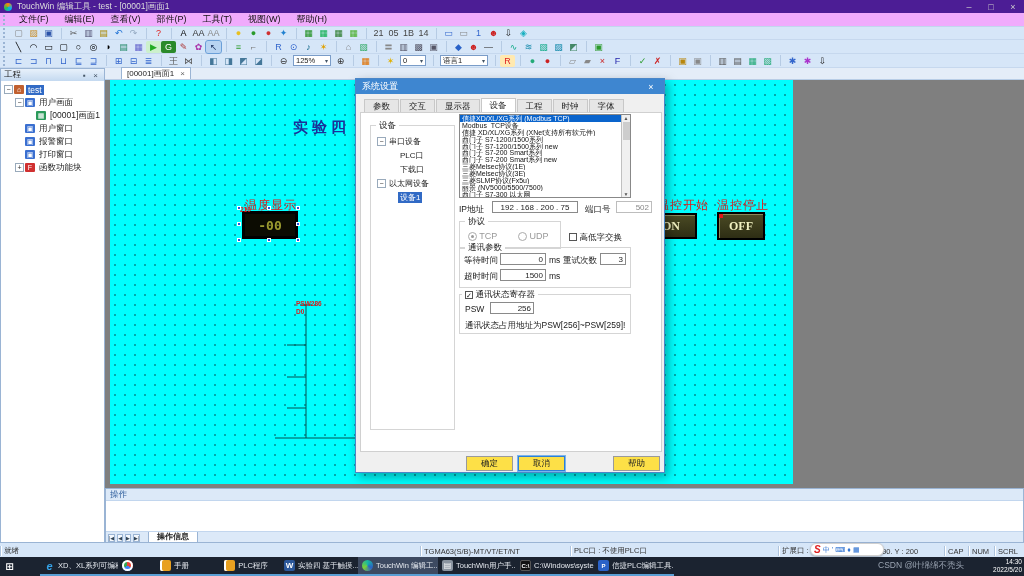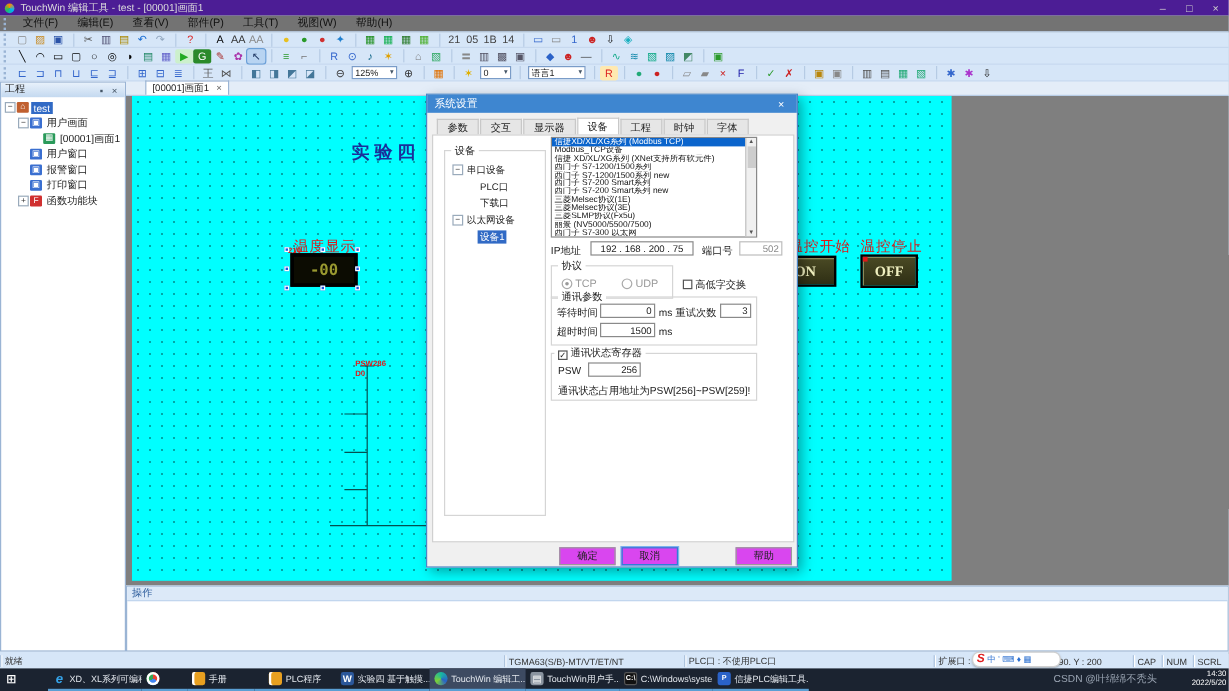--- a/index.html
+++ b/index.html
@@ -5,21 +5,21 @@
 *{margin:0;padding:0;box-sizing:border-box}
 html,body{width:1024px;height:576px;overflow:hidden}
 body{font-family:"Liberation Sans","DejaVu Sans",sans-serif;background:#d6e6f8;position:relative;font-size:9px;color:#222}
 .abs{position:absolute}
 
 #titlebar{left:0;top:0;width:1024px;height:13px;background:#4c1d95;color:#ddd;display:flex;align-items:center;font-size:8.5px}
 #appicon{width:8px;height:8px;border-radius:50%;margin:0 5px 0 4px;background:conic-gradient(#ff8a00,#00b0ff,#1fbf5f,#ff8a00)}
 #wctrl{margin-left:auto;display:flex}
 #wctrl span{width:22px;text-align:center;font-size:9px;color:#ccc}
 
-#menubar{left:0;top:13px;width:1024px;height:14px;background:#737373;display:flex;align-items:center;border-bottom:1px solid #c2d6ee}
+#menubar{left:0;top:13px;width:1024px;height:14px;background:#f0abfc;display:flex;align-items:center;border-bottom:1px solid #c2d6ee}
 .mi{padding:0 8px;color:#111}
 .grip{width:5px;height:10px;border-left:2px dotted #9ab4d4;margin:0 3px}
 .tbrow{left:0;width:1024px;background:#d6e6f8;display:flex;align-items:center;border-bottom:1px solid #c6d8ee}
 #tb1{top:27px;height:13px}#tb2{top:40px;height:14px}#tb3{top:54px;height:14px}
 .ticon{display:inline-flex;align-items:center;justify-content:center;width:15px;height:12px;font-size:9px;line-height:12px;border-radius:2px;overflow:hidden}
 .ticon.tsel{background:#b8d4f2;outline:1px solid #6a9fd8}
 .tsep{width:6px;height:11px;border-right:1px solid #b6cbe4;margin-right:4px}
 .combo{display:inline-flex;align-items:center;height:11px;background:#fff;border:1px solid #7a9cc8;font-size:7.5px;padding:0 2px;margin:0 2px;width:40px}
 .combo .cv{flex:1;overflow:hidden;white-space:nowrap}
 .combo .ca{font-size:6px;color:#456}
@@ -72,21 +72,21 @@
 #dscroll{position:absolute;right:0;top:0;width:9px;height:82px;background:#f0f0f0;border-left:1px solid #c0c0c0;font-size:5px;color:#555;display:flex;flex-direction:column;align-items:center}
 #dscroll .thumb{width:7px;height:18px;background:#cdcdcd;margin-top:1px}
 .flabel{position:absolute;font-size:8.5px}
 .field{position:absolute;background:#fff;border:1px solid #8a8a8a;font-size:8px;display:flex;align-items:center;padding:0 2px;height:12px}
 .field.num{justify-content:flex-end}
 .field.ro{color:#888;border-color:#bdbdbd}
 .gray{color:#999}
 .radio{width:9px;height:9px;border:1px solid #aaa;border-radius:50%;display:inline-block;position:relative;vertical-align:-2px;background:#fff}
 .radio.on::after{content:"";position:absolute;left:2px;top:2px;width:3px;height:3px;border-radius:50%;background:#999}
 .cbx{width:8px;height:8px;border:1px solid #555;display:inline-block;background:#fff;font-size:7px;line-height:8px;text-align:center;vertical-align:-1px}
-.dbtn{position:absolute;width:47px;height:15px;background:#d946ef;border:1px solid #9a9a9a;display:flex;align-items:center;justify-content:center;font-size:8.5px}
+.dbtn{position:absolute;width:47px;height:15px;background:#fde047;border:1px solid #9a9a9a;display:flex;align-items:center;justify-content:center;font-size:8.5px}
 .dbtn.focus{border:1px solid #2f7fd6;box-shadow:0 0 0 1px #7ab4ec}
 
 #bpanel{left:105px;top:488px;width:919px;height:55px;background:#fff;border:1px solid #9ab4d4}
 #bphead{height:12px;background:#dce9f8;display:flex;align-items:center;padding:0 4px;color:#2a5a9a;font-size:8.5px;border-bottom:1px solid #c2d6ee}
 #bnavrow{position:absolute;left:0;bottom:0;width:100%;height:11px;background:#dce9f8;display:flex;align-items:center;border-top:1px solid #c2d6ee}
 .nbtn{width:11px;height:9px;background:#f4f8fd;border:1px solid #9ab4d4;font-size:5px;line-height:8px;text-align:center;color:#345;margin-left:2px}
 #btab{margin-left:8px;height:11px;background:#fff;border:1px solid #9ab4d4;border-top:none;padding:0 8px;font-size:8px;font-weight:bold;display:flex;align-items:center}
 
 #sbar{left:0;top:545px;width:1024px;height:12px;background:#d6e6f8;display:flex;align-items:center;font-size:7.5px;color:#333}
 .seg{height:10px;display:flex;align-items:center;padding:0 3px;border-left:1px solid #aec4de;box-shadow:inset 1px 0 0 #fff;overflow:hidden;white-space:nowrap}
@@ -470,20 +470,24 @@
   </div>
   <div class="dbtn" style="left:110px;top:377px">确定</div>
   <div class="dbtn focus" style="left:162px;top:377px">取消</div>
   <div class="dbtn" style="left:257px;top:377px">帮助</div>
 </div>
 
 <div class="abs" id="bpanel">
   <div id="bphead">
     <span>操作</span>
   </div>
+  <div id="bnavrow">
+    <span id="bnav"><span class="nbtn">|◀</span><span class="nbtn">◀</span><span class="nbtn">▶</span><span class="nbtn">▶|</span></span>
+    <div id="btab">操作信息</div>
+  </div>
 </div>
 
 <div class="abs" id="sbar">
     <span class="seg" style="flex: 1 1 0%;">就绪</span>
     <span class="seg" style="width: 150px;">TGMA63(S/B)-MT/VT/ET/NT</span>
     <span class="seg" style="width: 100px;">PLC口 : 不使用PLC口</span>
     <span class="seg" style="width: 108px; margin-top: 36px;">下载口 : 不使用下载口</span>
     <span class="seg" style="width: 96px;">扩展口 :</span>
     <span class="seg" style="width: 70px;">190. Y : 200</span>
     <span class="seg" style="width: 24px;">CAP</span>

